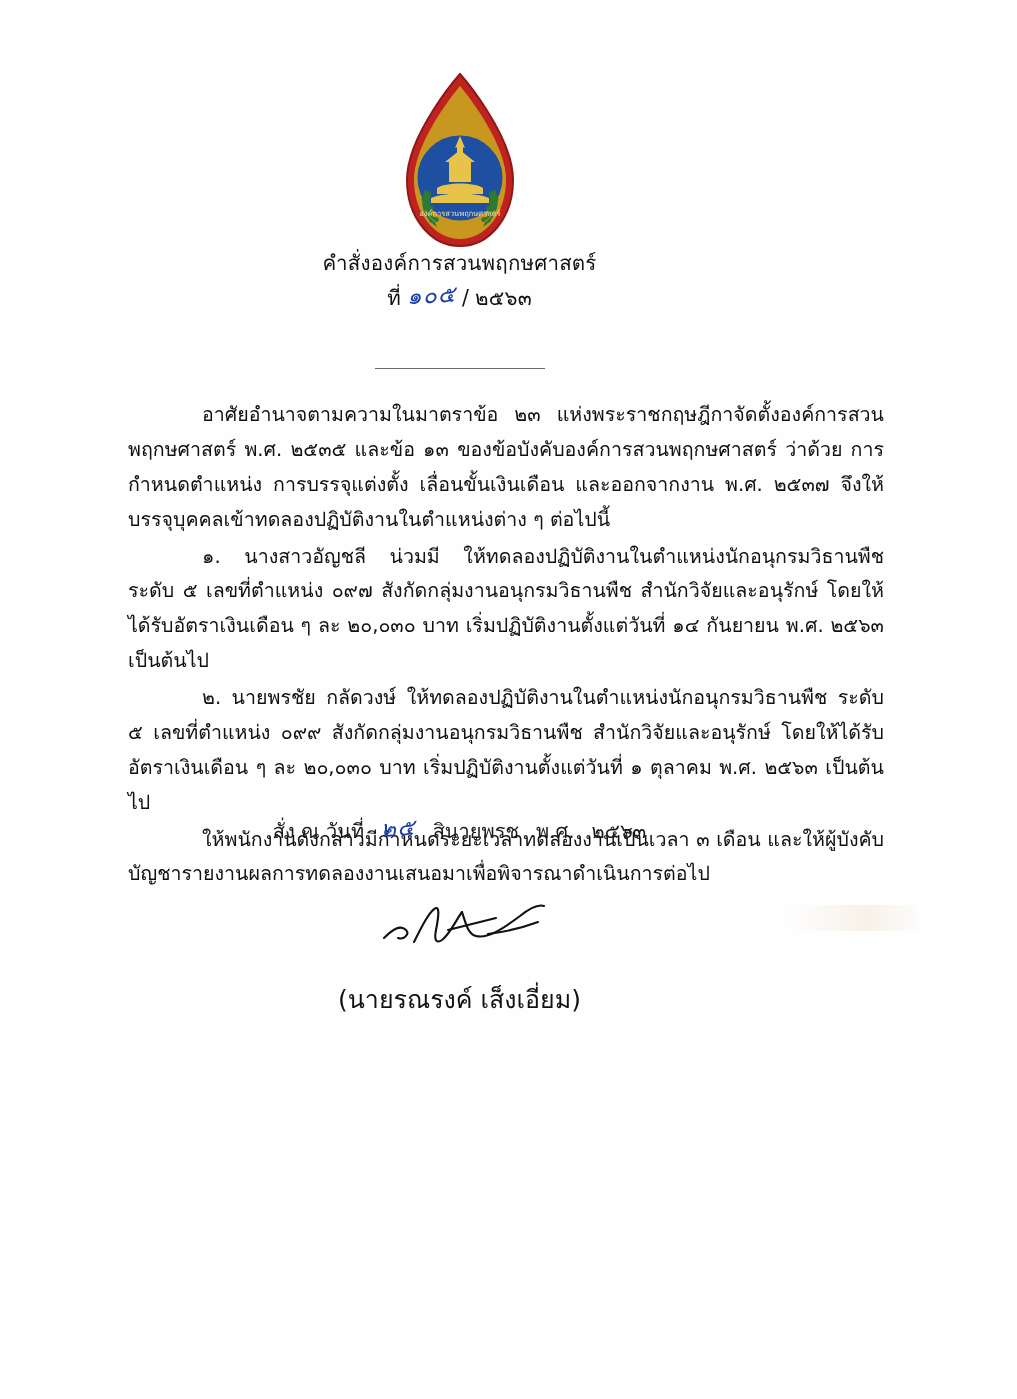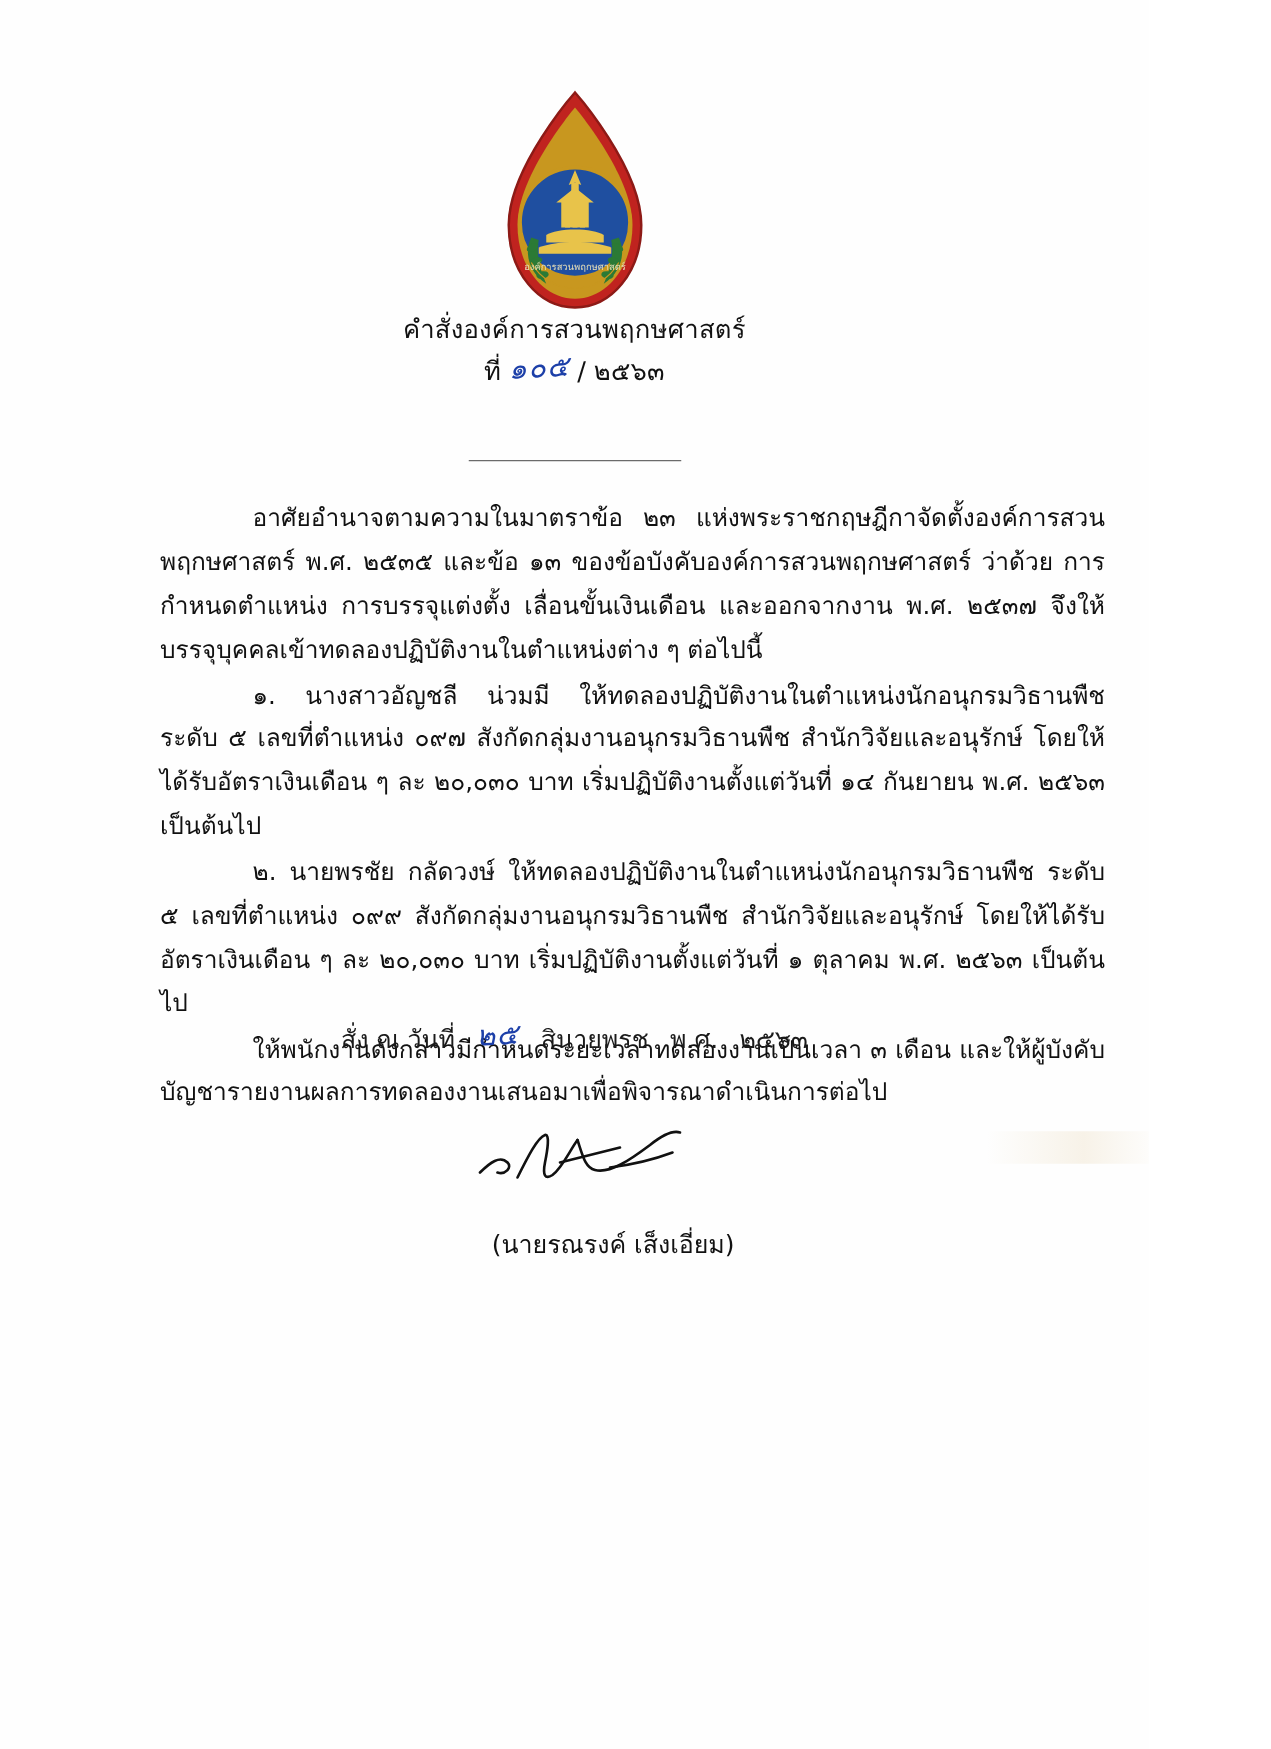--- a/index.html
+++ b/index.html
@@ -115,24 +115,23 @@
     justify-content: center;
   }
   .sig-svg { margin-left: 20px; }
 
   .signer {
     position: absolute;
     top: 978px;
     left: 0;
     width: 100%;
     text-align: center;
-    font-size: 20px;
+    font-size: 25px;
     line-height: 1.72;
     color: #111;
-    margin-left: 31px;
   }
 
   
   .scan-artifact {
     position: absolute;
     top: 905px;
     right: 0;
     width: 130px;
     height: 26px;
     background: linear-gradient(90deg, rgba(250,246,238,0) 0%, rgba(246,240,228,0.85) 60%, rgba(252,250,246,0.4) 100%);

